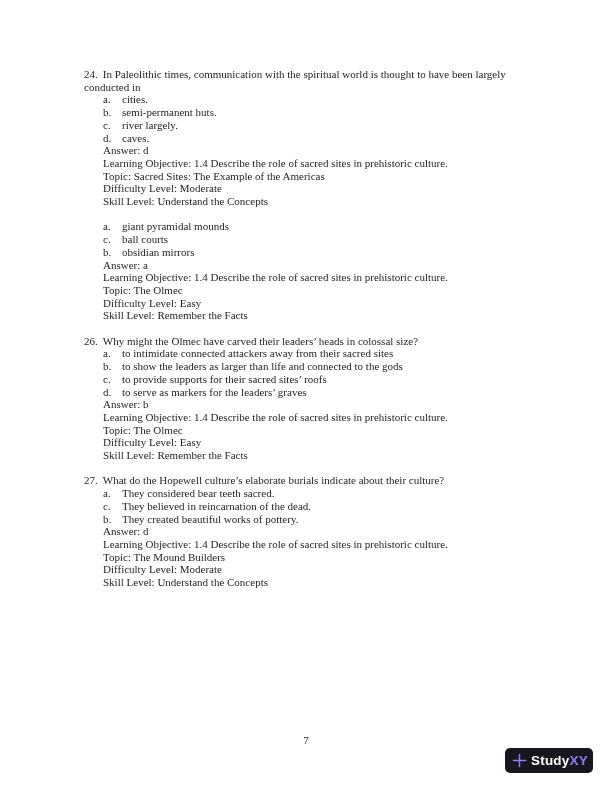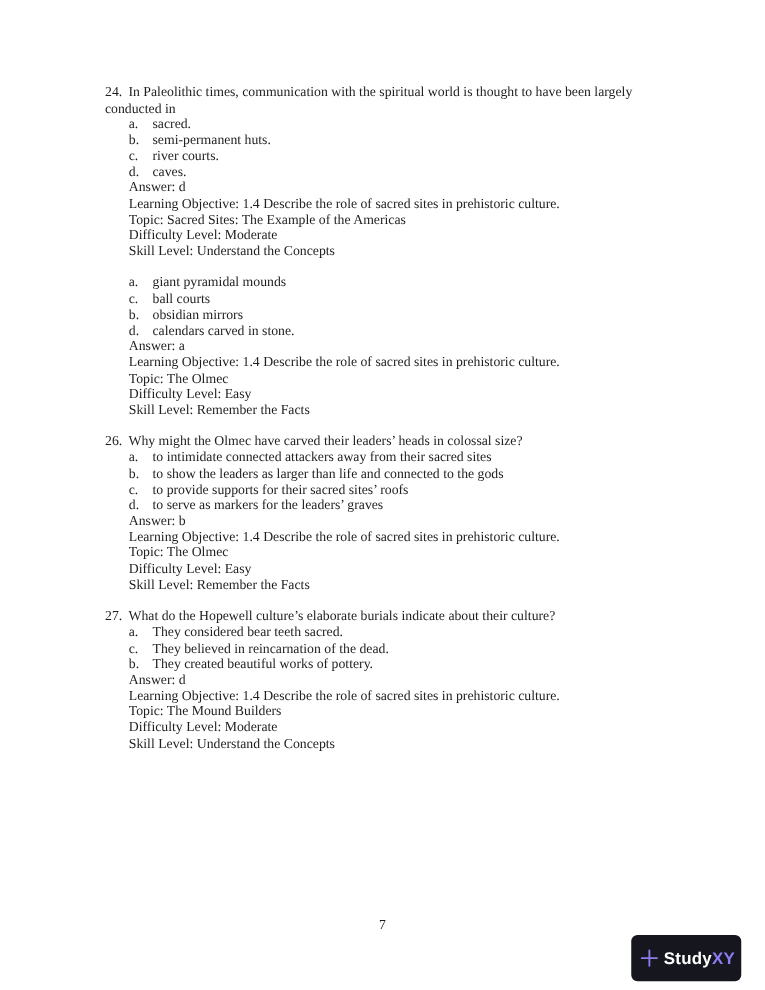--- a/index.html
+++ b/index.html
@@ -22,21 +22,21 @@
   .q-line2{white-space:nowrap;}
   .option{padding-left:19px;white-space:nowrap;}
   .opt-letter{display:inline-block;width:19px;}
   .meta-line{padding-left:19px;white-space:nowrap;}
   .page-number{
     position:absolute;top:734px;left:0;width:100%;
     text-align:center;font-size:11px;line-height:12.7px;
   }
   .brand-badge{
     position:absolute;left:505px;top:748px;
-    width:88px;height:37px;box-sizing:border-box;
+    width:88px;height:25px;box-sizing:border-box;
     background:#16161f;border-radius:5px;
     display:flex;align-items:center;gap:4px;
     padding-left:7px;
   }
   .brand-plus{flex:0 0 auto;display:block;}
   .brand-text{
     font-family:"Liberation Sans", sans-serif;
     font-weight:700;font-size:13.5px;line-height:1;letter-spacing:0.2px;
   }
   .brand-study{color:#ffffff;}
@@ -45,36 +45,35 @@
 </head>
 <body>
 
 <div class="page">
 
   <div class="content">
 
     <section class="question">
       <p class="q-text"><span class="q-num">24.</span><span>In Paleolithic times, communication with the spiritual world is thought to have been largely</span></p>
       <div class="q-line2">conducted in</div>
-      <div class="option"><span class="opt-letter">a.</span><span>sacred.</span></div>
+      <div class="option"><span class="opt-letter">a.</span><span>cities.</span></div>
       <div class="option"><span class="opt-letter">b.</span><span>semi-permanent huts.</span></div>
-      <div class="option"><span class="opt-letter">c.</span><span>river courts.</span></div>
+      <div class="option"><span class="opt-letter">c.</span><span>river largely.</span></div>
       <div class="option"><span class="opt-letter">d.</span><span>caves.</span></div>
       <div class="meta-line">Answer: d</div>
       <div class="meta-line">Learning Objective: 1.4 Describe the role of sacred sites in prehistoric culture.</div>
       <div class="meta-line">Topic: Sacred Sites: The Example of the Americas</div>
       <div class="meta-line">Difficulty Level: Moderate</div>
       <div class="meta-line">Skill Level: Understand the Concepts</div>
     </section>
 
     <section class="question">
       <div class="option"><span class="opt-letter">a.</span><span>giant pyramidal mounds</span></div>
       <div class="option"><span class="opt-letter">c.</span><span>ball courts</span></div>
       <div class="option"><span class="opt-letter">b.</span><span>obsidian mirrors</span></div>
-      <div class="option"><span class="opt-letter">d.</span><span>calendars carved in stone.</span></div>
       <div class="meta-line">Answer: a</div>
       <div class="meta-line">Learning Objective: 1.4 Describe the role of sacred sites in prehistoric culture.</div>
       <div class="meta-line">Topic: The Olmec</div>
       <div class="meta-line">Difficulty Level: Easy</div>
       <div class="meta-line">Skill Level: Remember the Facts</div>
     </section>
 
     <section class="question">
       <p class="q-text"><span class="q-num">26.</span><span>Why might the Olmec have carved their leaders’ heads in colossal size?</span></p>
       <div class="option"><span class="opt-letter">a.</span><span>to intimidate connected attackers away from their sacred sites</span></div>

